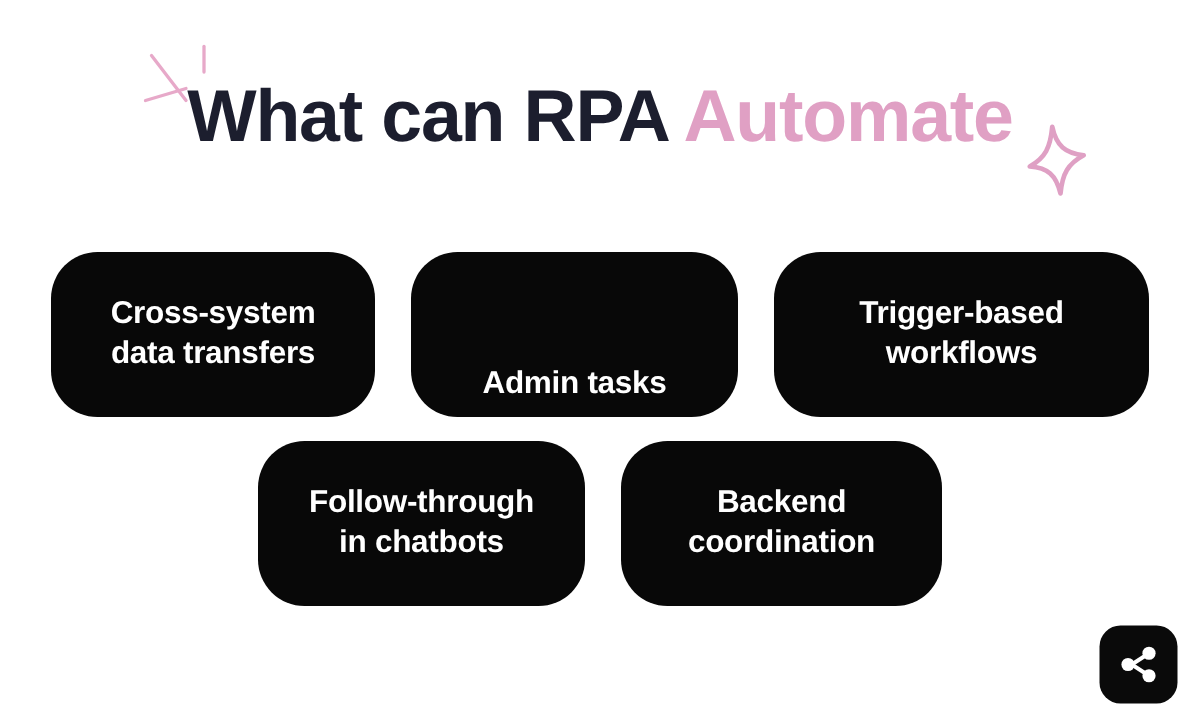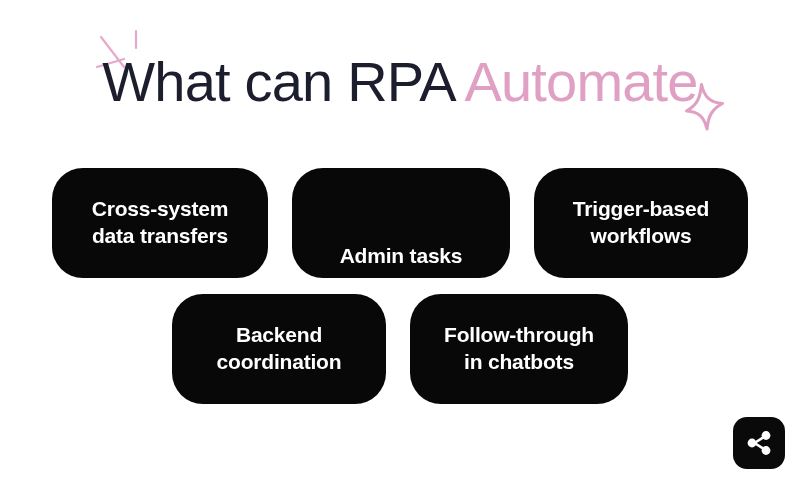--- a/index.html
+++ b/index.html
@@ -26,22 +26,22 @@
   .title-wrap {
     position: absolute;
     left: 0;
     top: 52px;
     width: 800px;
     text-align: center;
     pointer-events: none;
   }
   .title {
     display: inline-block;
-    font-size: 56px;
-    font-weight: 400;
+    font-size: 49px;
+    font-weight: 700;
     letter-spacing: -0.8px;
     line-height: 1.08;
     white-space: nowrap;
   }
   .title-main { color: #1C1E2E; }
   .title-accent { color: #E0A0C4; }
 
   
   .deco-lines {
     position: absolute;
@@ -88,21 +88,21 @@
     color: #ffffff;
     font-size: 21px;
     font-weight: 600;
     line-height: 1.28;
     text-align: center;
     letter-spacing: -0.2px;
     white-space: pre-line;
   }
   .c-w1 { width: 216px; }
   .c-w2 { width: 218px; align-items: flex-end; }
-  .c-w3 { width: 214px; }
+  .c-w3 { width: 250px; }
   .c-w4 { width: 214px; }
   .c-w5 { width: 218px; }
 
   
   .share-btn {
     position: absolute;
     left: 733px;
     top: 417px;
     width: 52px;
     height: 52px;
@@ -150,27 +150,27 @@
       <div class="card c-w2">
         <span class="card-label">Admin tasks</span>
       </div>
       <div class="card c-w3">
         <span class="card-label">Trigger-based
 workflows</span>
       </div>
     </div>
 
     <div class="card-row row-2">
+      <div class="card c-w5">
+        <span class="card-label">Follow-through
+in chatbots</span>
+      </div>
       <div class="card c-w4">
         <span class="card-label">Backend
 coordination</span>
-      </div>
-      <div class="card c-w5">
-        <span class="card-label">Follow-through
-in chatbots</span>
       </div>
     </div>
 
   </div>
 
   <div class="share-btn">
     <span>
       <svg width="30" height="30" viewBox="0 0 30 30" fill="none" xmlns="http://www.w3.org/2000/svg">
         <line x1="10.5" y1="15" x2="20.5" y2="8.5" stroke="#ffffff" stroke-width="2.6" stroke-linecap="round"></line>
         <line x1="10.5" y1="15" x2="20.5" y2="21.5" stroke="#ffffff" stroke-width="2.6" stroke-linecap="round"></line>

